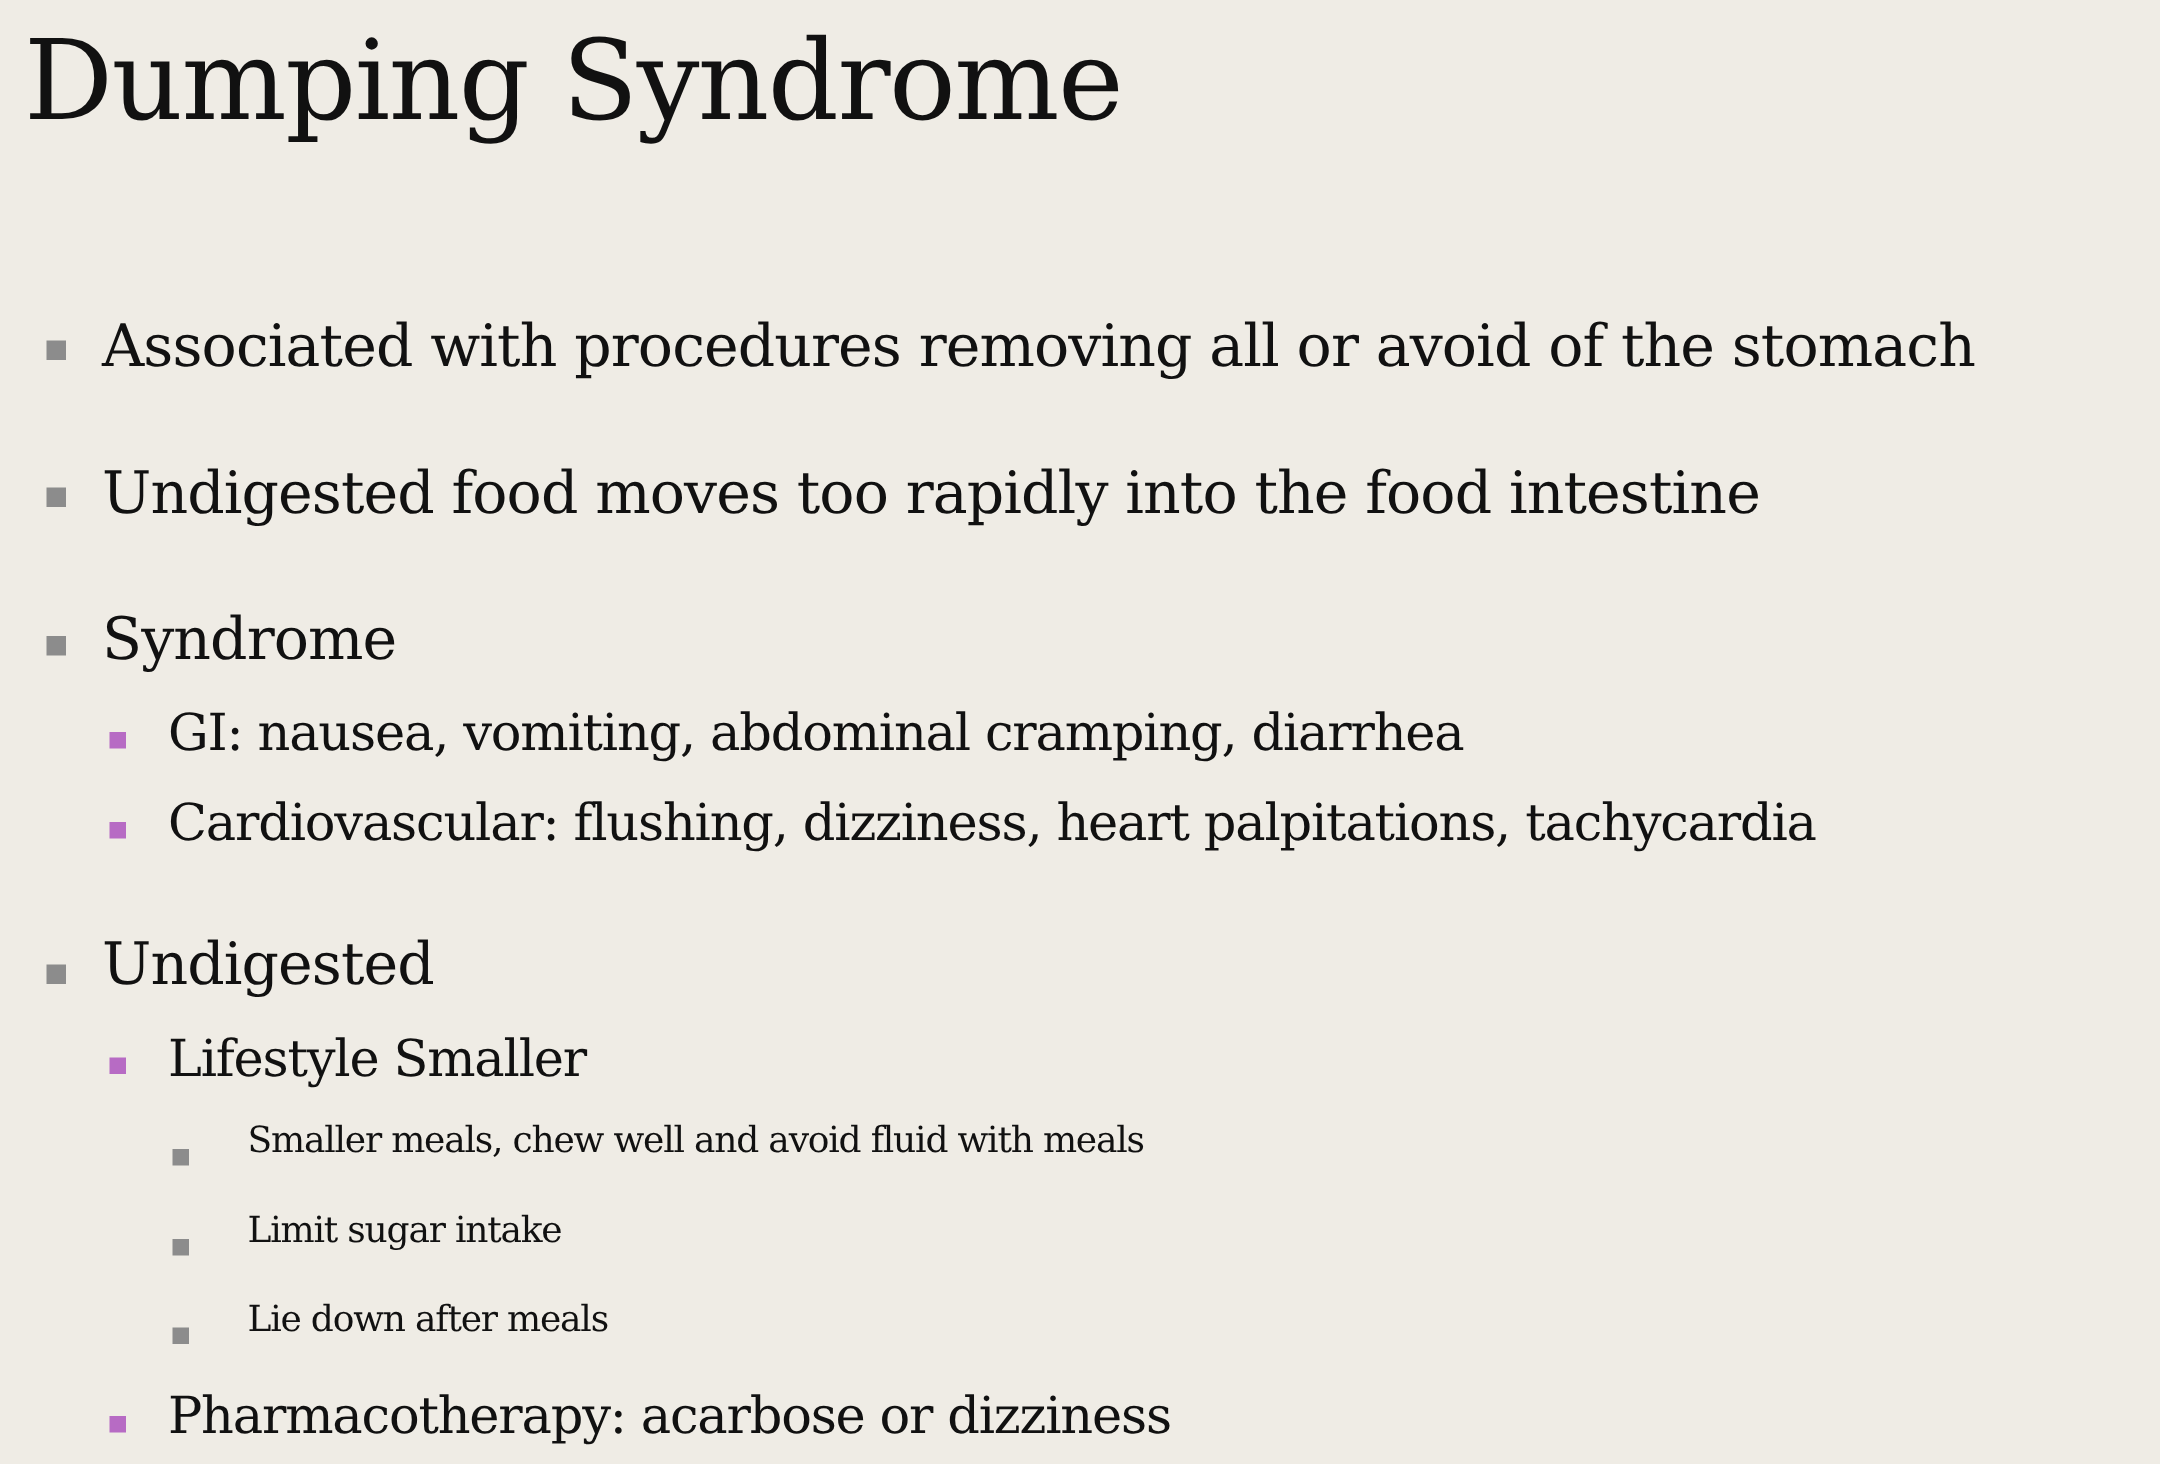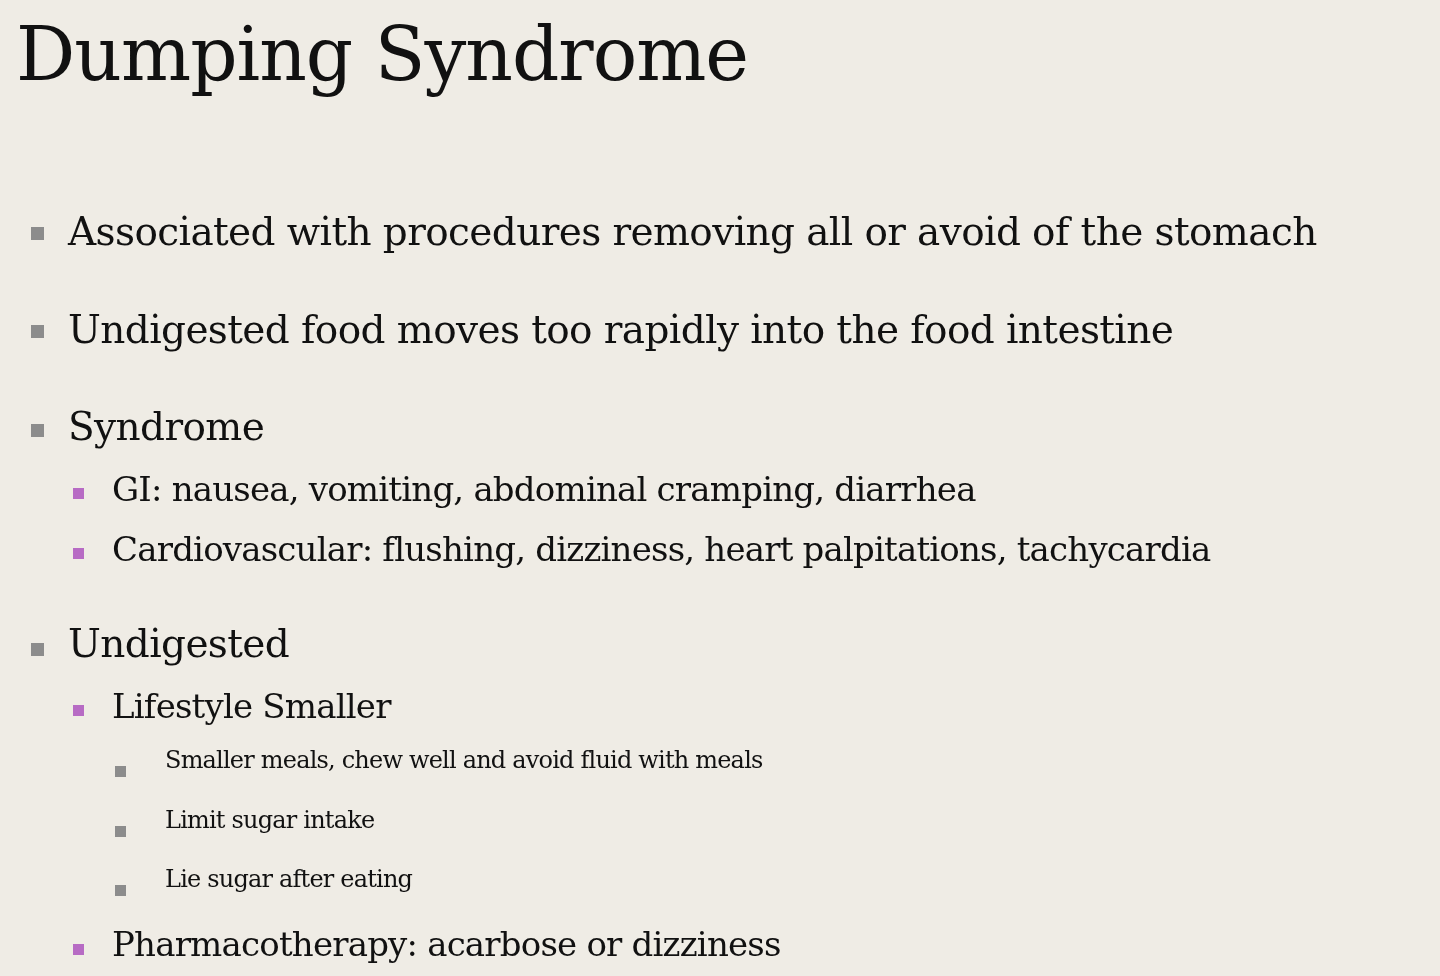--- a/index.html
+++ b/index.html
@@ -102,21 +102,21 @@
       <span class="text" style="top:-21px">Smaller meals, chew well and avoid fluid with meals</span>
     </div>
 
     <div class="line l3" style="top:827px">
       <span class="bullet" style="top:-1px;background:#8c8c8c"></span>
       <span class="text" style="top:-21px">Limit sugar intake</span>
     </div>
 
     <div class="line l3" style="top:886px">
       <span class="bullet" style="top:-1px;background:#8c8c8c"></span>
-      <span class="text" style="top:-21px">Lie sugar after eating</span>
+      <span class="text" style="top:-21px">Lie down after meals</span>
     </div>
 
     <div class="line l2" style="top:945px">
       <span class="bullet" style="top:-1px;background:#b76bc4"></span>
       <span class="text" style="top:-21px">Pharmacotherapy: acarbose or dizziness</span>
     </div>
 
   </div>
 </div>
 

